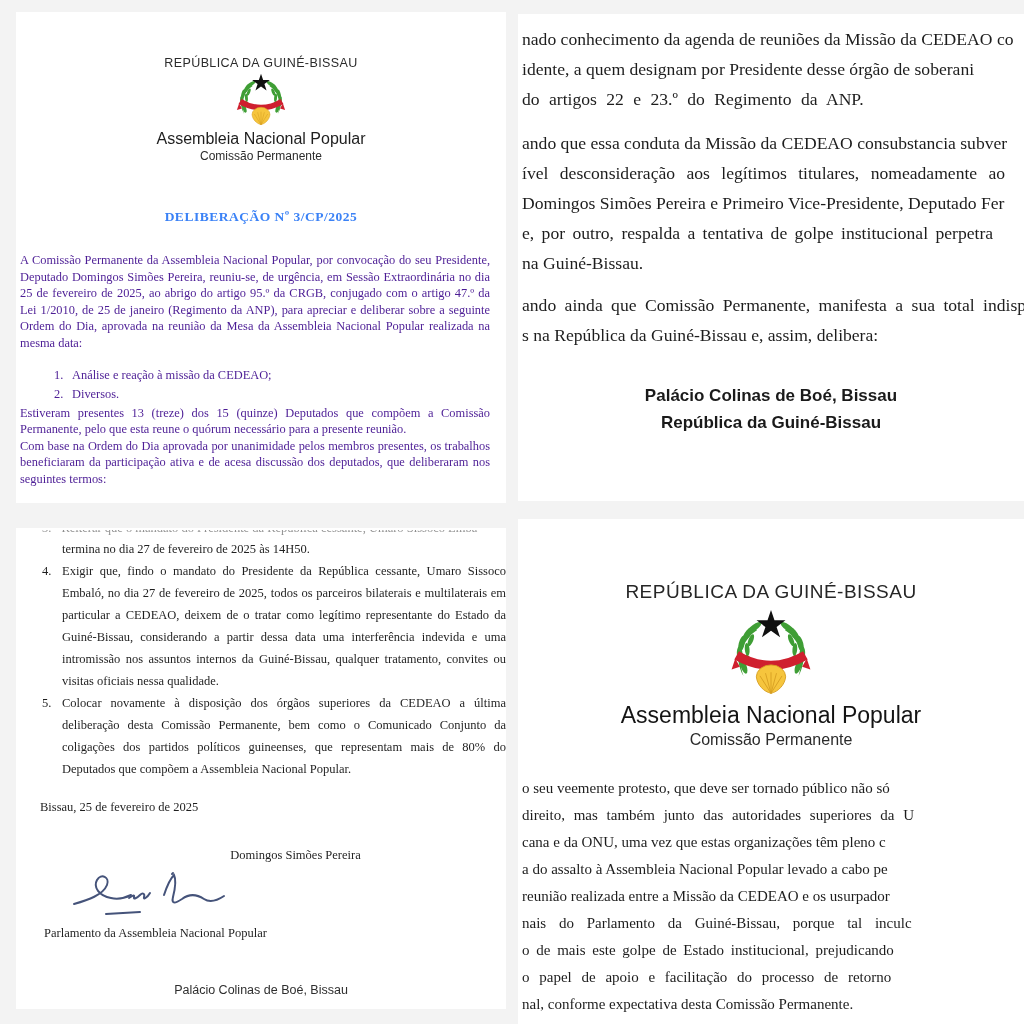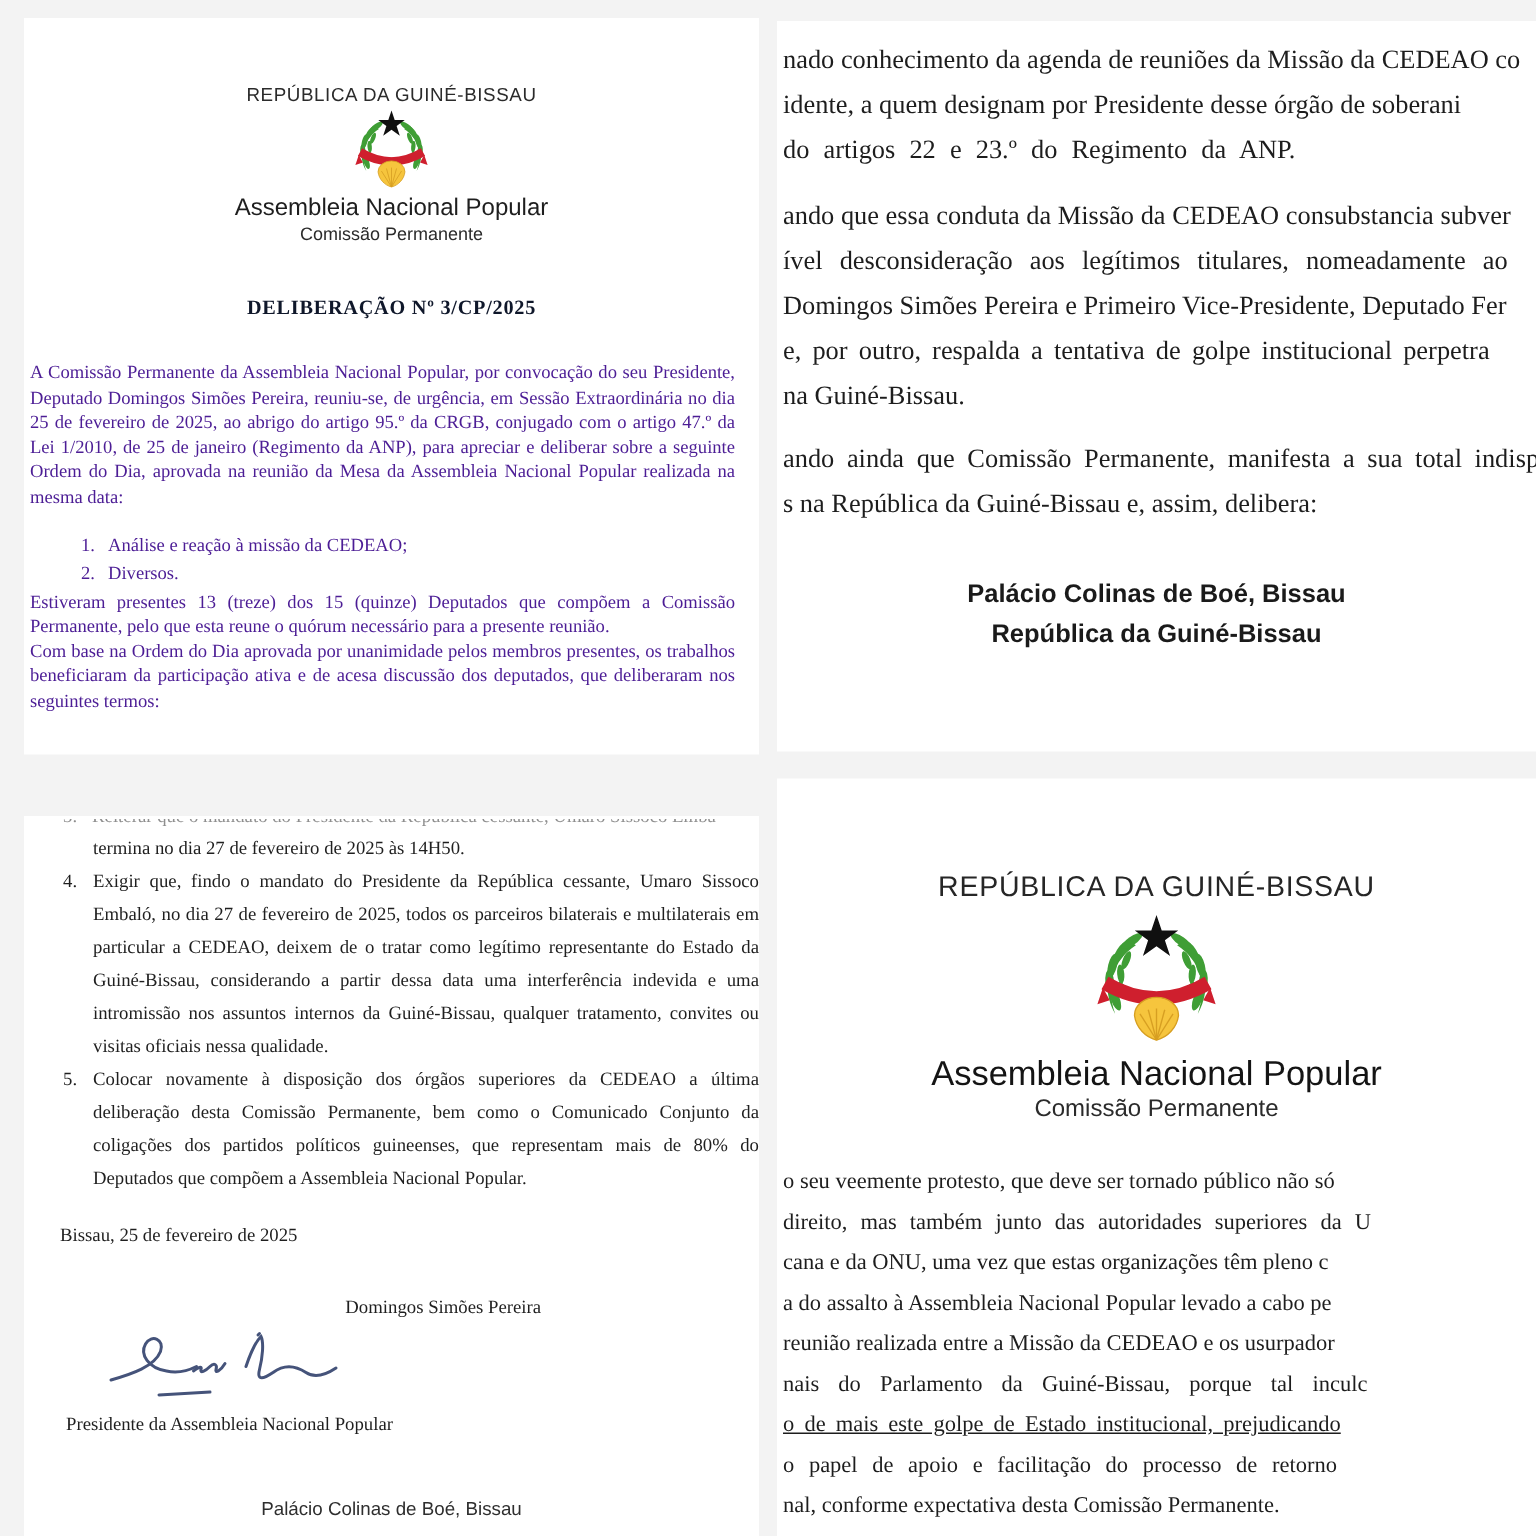--- a/index.html
+++ b/index.html
@@ -3,34 +3,34 @@
 <meta charset="utf-8">
 <style>
   html,body{margin:0;padding:0;}
   body{width:1024px;height:1024px;background:#f3f3f3;position:relative;overflow:hidden;
        font-family:"Liberation Serif", serif;color:#222;}
   .page{position:absolute;background:#ffffff;overflow:hidden;}
 
   
   #page-tl{left:16px;top:12px;width:490px;height:491px;}
   #page-tr{left:518px;top:14px;width:506px;height:487px;}
-  #page-bl{left:16px;top:544px;width:490px;height:481px;}
+  #page-bl{left:16px;top:528px;width:490px;height:481px;}
   #page-br{left:518px;top:519px;width:506px;height:505px;}
 
   
   .hdr{ text-align:center; font-family:"Liberation Sans", sans-serif; color:#2b2b2b;}
   .emblem{display:block;margin:0 auto;}
 
   
   #page-tl .republic{margin-top:44px;font-size:12.5px;letter-spacing:.4px;}
   #page-tl .emblem{width:56px;height:54px;margin-top:3px;}
   #page-tl .institution{font-size:16px;margin-top:3px;color:#1e1e1e;}
   #page-tl .committee{font-size:12px;margin-top:1px;}
-  .tl-title{text-align:center;margin-top:34px;font-size:13.5px;font-weight:bold;
-            letter-spacing:.5px;color:#0f172a;}
+  .tl-title{text-align:center;margin-top:46px;font-size:13.5px;font-weight:bold;
+            letter-spacing:.5px;color:#3b82f6;}
   .tl-body{padding:0 16px 0 4px;font-size:12.4px;line-height:16.6px;color:#4c1d95;}
   .tl-p{margin-top:27px;text-align:justify;}
   .tl-p2{text-align:justify;}
   .tl-list{margin-top:14px;}
   .tl-li{display:flex;line-height:19.5px;}
   .tl-num{flex:0 0 18px;margin-left:34px;}
 
   
   .tline{white-space:nowrap;}
 
@@ -66,21 +66,21 @@
 
   
   #page-br .republic{margin-top:62px;font-size:19px;letter-spacing:.5px;color:#262626;}
   #page-br .emblem{width:92px;height:88px;margin-top:6px;}
   #page-br .institution{font-size:23px;margin-top:5px;color:#141414;}
   #page-br .committee{font-size:16px;margin-top:2px;}
   .br-par{margin-top:26px;padding-left:4px;font-size:15px;color:#1d1d1d;}
   .br-par .tline{line-height:27px;}
   .br-par .tline:nth-child(2){word-spacing:5px;}
   .br-par .tline:nth-child(6){word-spacing:9px;}
-  .br-par .tline:nth-child(7){word-spacing:3px;text-decoration:underline;}
+  .br-par .tline:nth-child(7){word-spacing:3px;}
   .br-par .tline:nth-child(8){word-spacing:6px;}
 
   .defs-holder{position:absolute;width:0;height:0;overflow:hidden;}
 </style>
 </head>
 <body>
 
 <svg class="defs-holder" aria-hidden="true">
   <defs>
     <g id="gb-emblem">
@@ -195,21 +195,21 @@
   <div class="bl-name">Domingos Simões Pereira</div>
   <svg class="bl-sig" width="160" height="56" viewBox="0 0 160 56">
     <g stroke="#45537a" stroke-width="2" fill="none" stroke-linecap="round">
       <path d="M6,38 C20,34 35,29 39,19 C42,11 33,7 29,14 C25,21 31,30 43,32 C52,34 59,31 63,29"></path>
       <path d="M61,32 c3,-2 6,-4 5,-1 c-1,3 3,1 6,-2 c3,-3 5,-1 4,2 c-1,3 3,1 6,-4"></path>
       <path d="M96,29 C100,17 104,11 106,9 C108,13 107,23 105,31 C103,39 108,37 114,33 C122,27 130,29 136,33 C142,37 150,34 156,30"></path>
       <path d="M104,8 l1,-1"></path>
       <path d="M38,48 L72,46"></path>
     </g>
   </svg>
-  <div class="bl-title">Presidente da Assembleia Nacional Popular</div>
+  <div class="bl-title">Parlamento da Assembleia Nacional Popular</div>
   <div class="bl-footer">Palácio Colinas de Boé, Bissau</div>
 </div>
 
 <div class="page" id="page-br">
   <div class="hdr republic">REPÚBLICA DA GUINÉ-BISSAU</div>
   <svg class="emblem" viewBox="0 0 100 96">
       <use href="#gb-emblem"></use>
     </svg>
   <div class="hdr institution">Assembleia Nacional Popular</div>
   <div class="hdr committee">Comissão Permanente</div>

